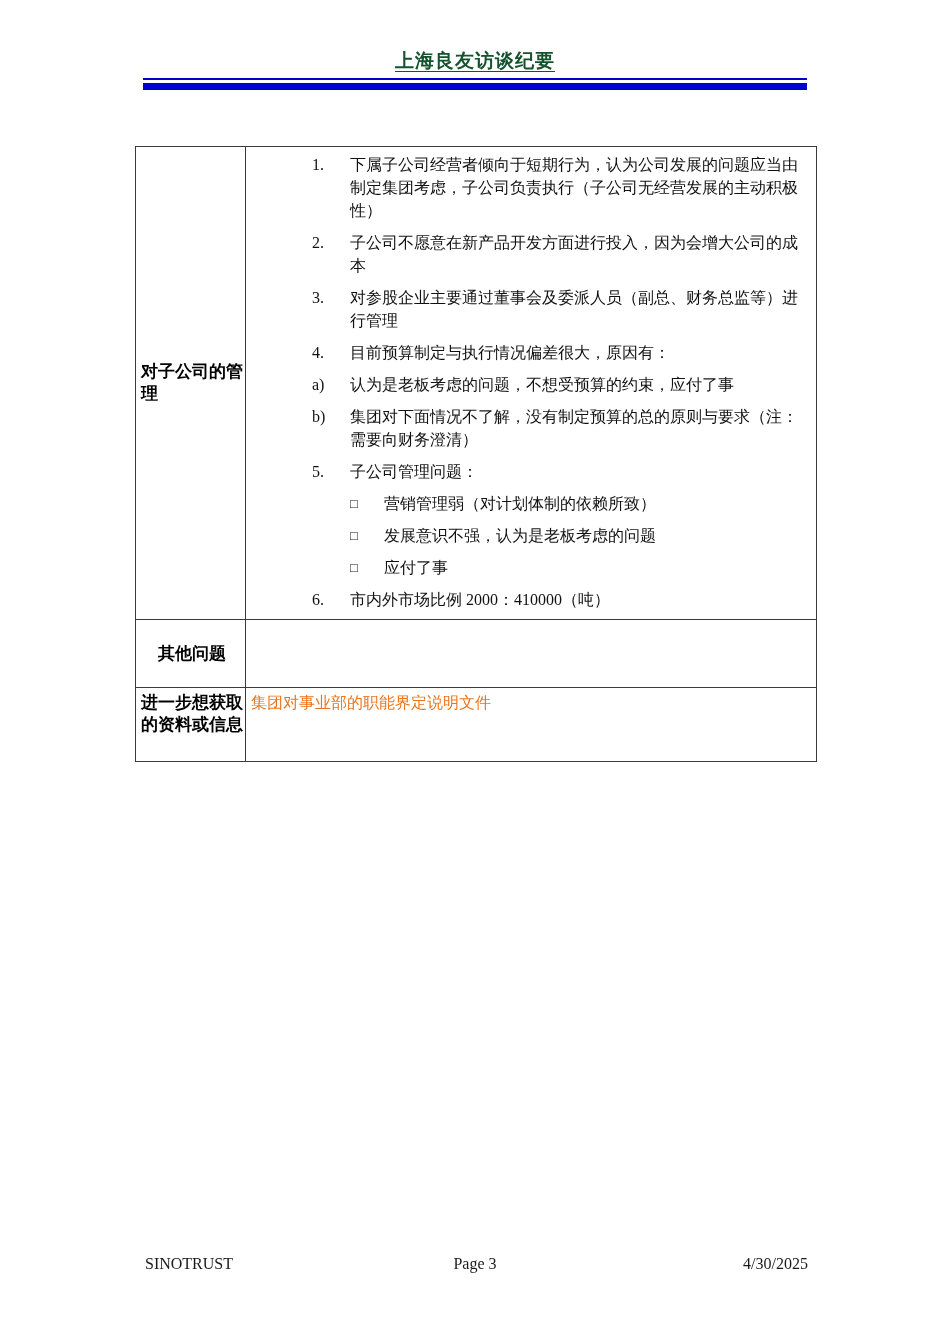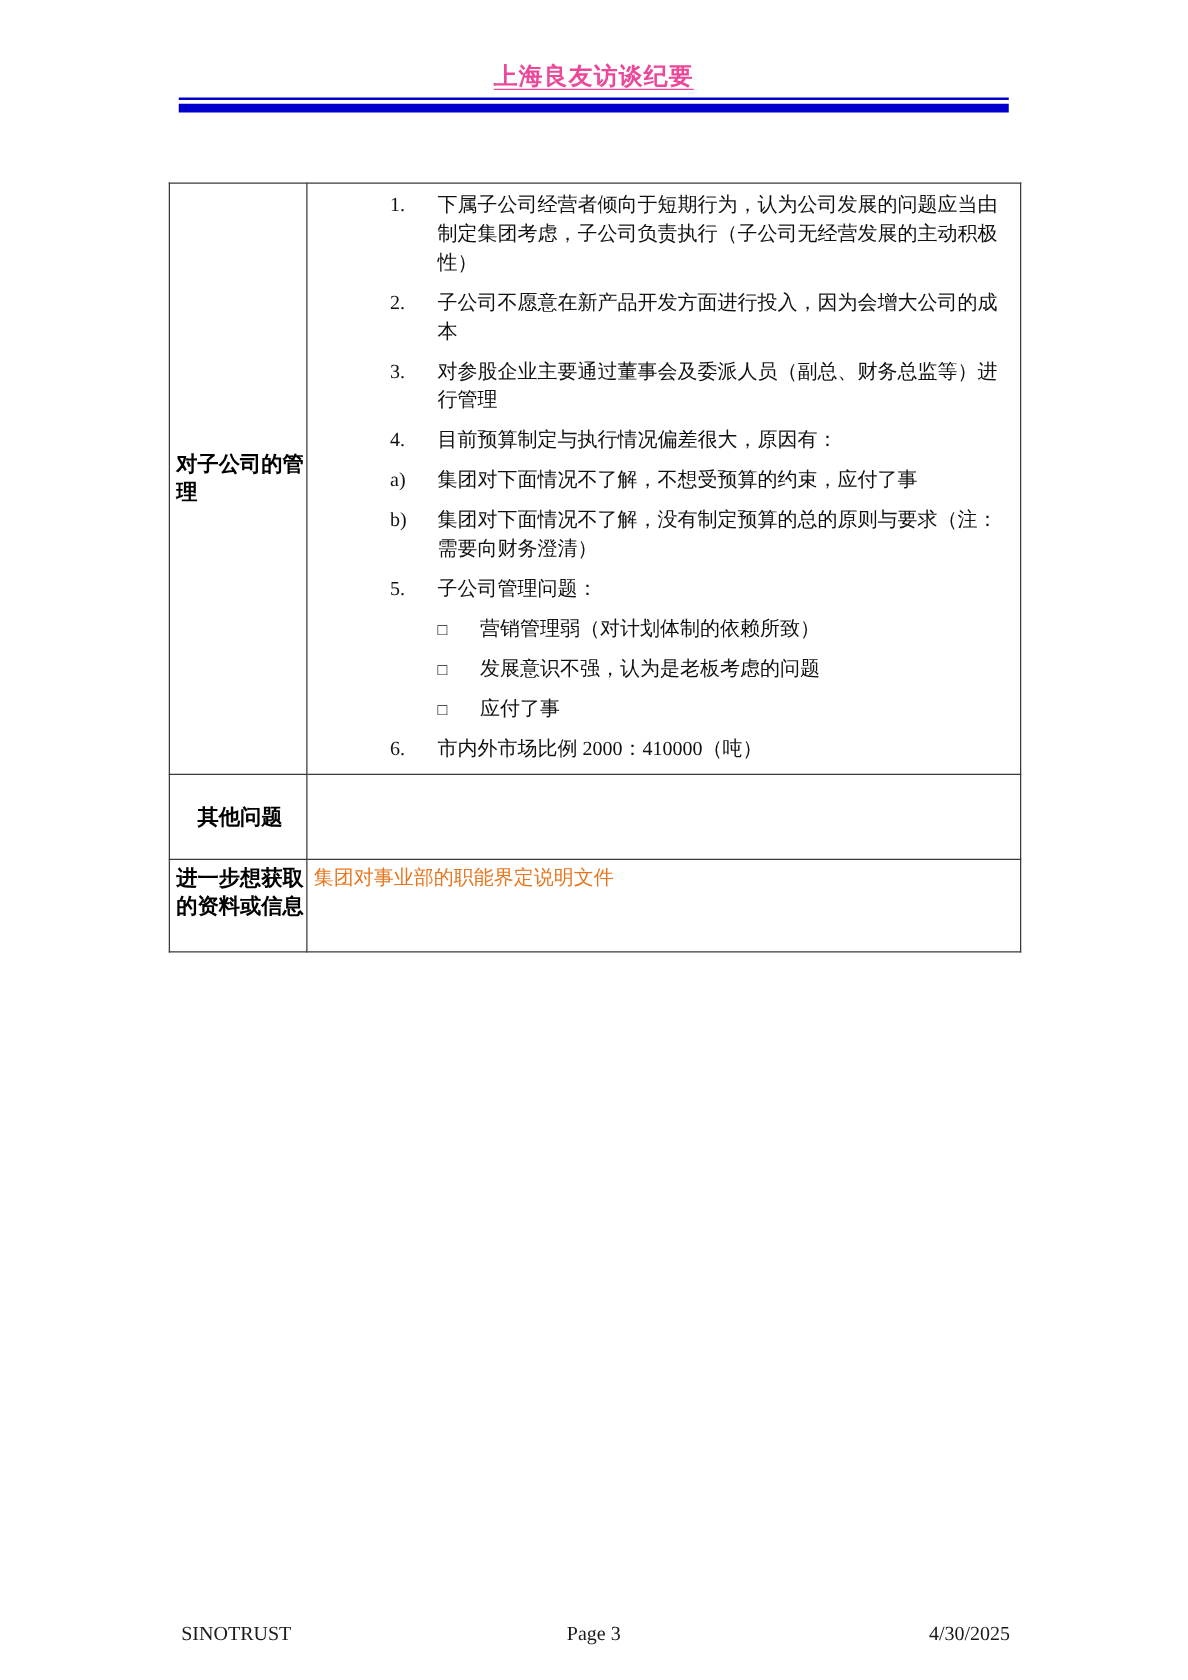--- a/index.html
+++ b/index.html
@@ -13,21 +13,21 @@
 
   
   .page-title {
     position: absolute;
     left: 0; top: 48px; width: 950px;
     text-align: center;
     font-family: Liberation Serif, serif;
     font-weight: bold;
     font-size: 19px;
     letter-spacing: 1px;
-    color: #ec4899;
+    color: #14532d;
   }
   .page-title span { text-decoration: underline; text-underline-offset: 4px; }
   .rule-thin  { position: absolute; left: 143px; top: 78px; width: 664px; height: 2px; background: #0000CC; }
   .rule-thick { position: absolute; left: 143px; top: 83px; width: 664px; height: 7px; background: #0000CC; }
 
   
   .doc-table {
     position: absolute;
     left: 135px; top: 146px;
     width: 682px;
@@ -59,21 +59,21 @@
   .li:first-child { margin-top: 2px; }
   .li .marker { width: 38px; flex: none; font-family: "Liberation Serif", serif; }
   .li.box { padding-left: 104px; }
   .li.box .marker { width: 34px; font-size: 13px; }
   .li .li-text { flex: 1; }
 
   .note-cell { padding: 3px 8px 12px 5px; vertical-align: top; }
   .note-text { font-size: 16px; line-height: 23px; color: #E8761F; }
 
   
-  .footer { position: absolute; left: 0; top: 1299px; width: 948px; height: 20px;
+  .footer { position: absolute; left: 0; top: 1255px; width: 948px; height: 20px;
             font-size: 16px; color: #1a1a1a; }
   .footer .f-left   { position: absolute; left: 145px; }
   .footer .f-center { position: absolute; left: 0; width: 950px; text-align: center; }
   .footer .f-right  { position: absolute; right: 140px; margin-left: 19px; }
 </style>
 </head>
 <body>
 
 <div class="page-title">
   <span>上海良友访谈纪要</span>
@@ -103,21 +103,21 @@
         <div class="li num">
           <span class="marker">3.</span>
           <span class="li-text">对参股企业主要通过董事会及委派人员（副总、财务总监等）进行管理</span>
         </div>
         <div class="li num">
           <span class="marker">4.</span>
           <span class="li-text">目前预算制定与执行情况偏差很大，原因有：</span>
         </div>
         <div class="li alpha">
           <span class="marker">a)</span>
-          <span class="li-text">集团对下面情况不了解，不想受预算的约束，应付了事</span>
+          <span class="li-text">认为是老板考虑的问题，不想受预算的约束，应付了事</span>
         </div>
         <div class="li alpha">
           <span class="marker">b)</span>
           <span class="li-text">集团对下面情况不了解，没有制定预算的总的原则与要求（注：需要向财务澄清）</span>
         </div>
         <div class="li num">
           <span class="marker">5.</span>
           <span class="li-text">子公司管理问题：</span>
         </div>
         <div class="li box">

